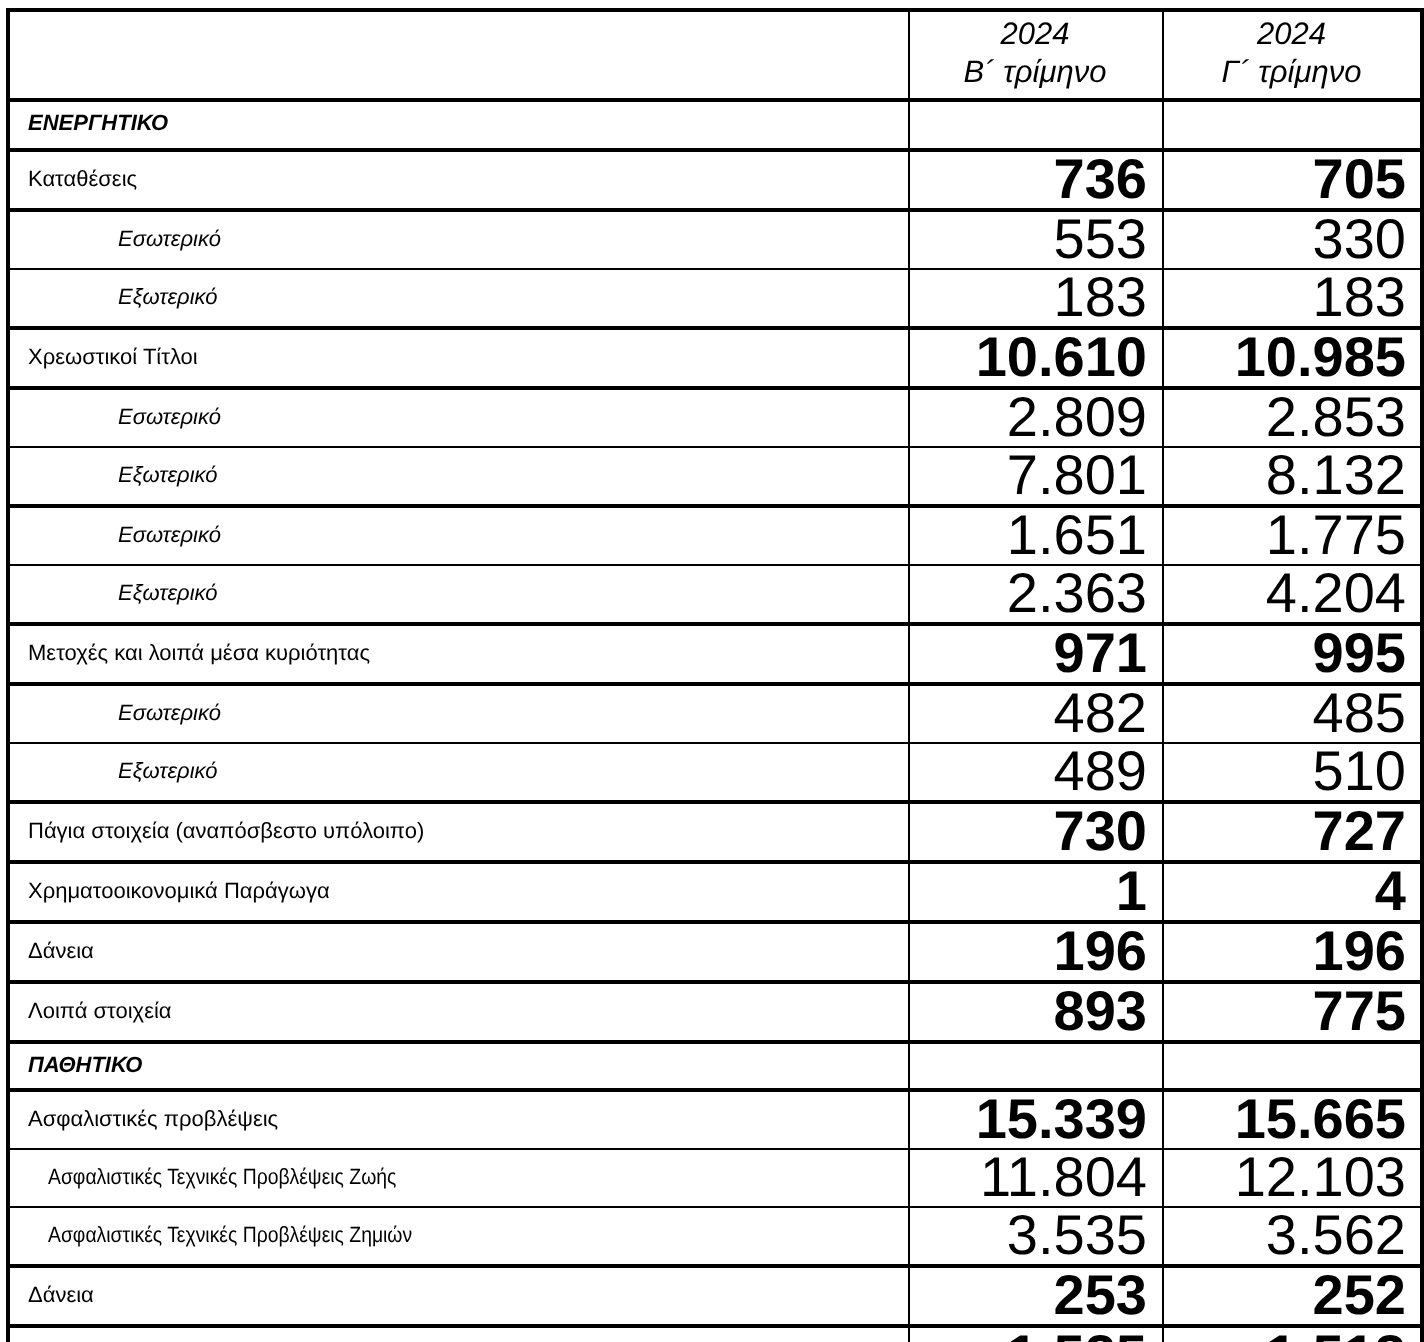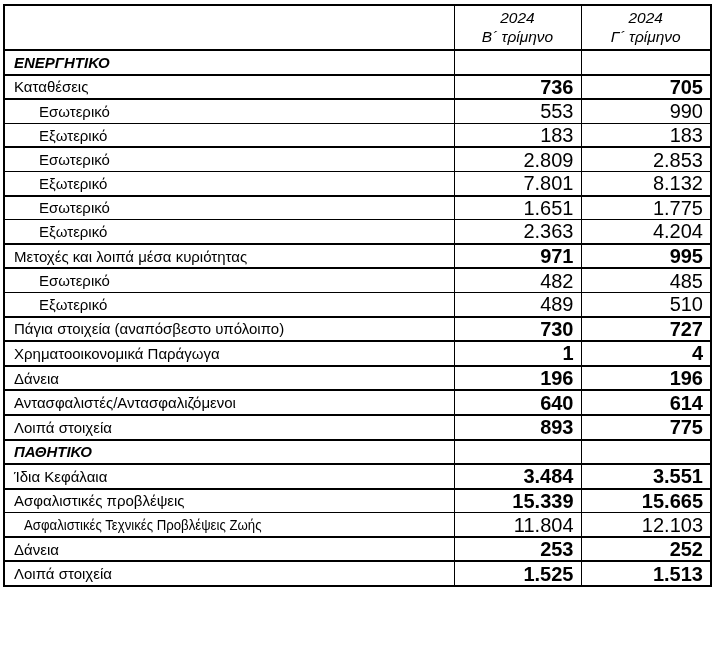--- a/index.html
+++ b/index.html
@@ -42,37 +42,37 @@
     font-style: italic;
     font-size: 15.5px;
     text-align: center;
     line-height: 19px;
     padding-top: 2px;
     vertical-align: top;
   }
   
   tbody td { height: 22.6px; }
   td.label {
-    font-size: 15px;
+    font-size: 11px;
     padding-left: 9px;
     text-align: left;
   }
   td.val {
-    font-size: 20px;
+    font-size: 28px;
     text-align: right;
     padding-right: 7px;
     line-height: 1;
   }
   
   tr.s-section td.label { font-weight: bold; font-style: italic; }
   tr.s-category td.label { font-weight: normal; }
   tr.s-category td.val   { font-weight: bold; }
   tr.s-total td.label { font-weight: bold; font-style: italic; }
   tr.s-total td.val   { font-weight: bold; }
-  tr.s-sub_italic td.label { padding-left: 34px; }
+  tr.s-sub_italic td.label { font-style: italic; padding-left: 54px; }
   tr.s-sub_plain td.label { padding-left: 19px; }
   tr.s-sub_plain td.label .txt {
     display: inline-block;
     transform: scaleX(0.88);
     transform-origin: left center;
   }
   
   tr.bt-thick td { border-top: 2px solid #000; }
   tr.bt-thin  td { border-top: 1px solid #000; }
 </style>
@@ -106,26 +106,31 @@
     <td class="val"></td>
   </tr>
         <tr class="s-category bt-thick">
     <td class="label"><span class="txt">Καταθέσεις</span></td>
     <td class="val">736</td>
     <td class="val">705</td>
   </tr>
         <tr class="s-sub_italic bt-thick">
     <td class="label"><span class="txt">Εσωτερικό</span></td>
     <td class="val">553</td>
-    <td class="val">990</td>
+    <td class="val">330</td>
   </tr>
         <tr class="s-sub_italic bt-thin">
     <td class="label"><span class="txt">Εξωτερικό</span></td>
     <td class="val">183</td>
     <td class="val">183</td>
+  </tr>
+        <tr class="s-category bt-thick">
+    <td class="label"><span class="txt">Χρεωστικοί Τίτλοι</span></td>
+    <td class="val">10.610</td>
+    <td class="val">10.985</td>
   </tr>
         <tr class="s-sub_italic bt-thick">
     <td class="label"><span class="txt">Εσωτερικό</span></td>
     <td class="val">2.809</td>
     <td class="val">2.853</td>
   </tr>
         <tr class="s-sub_italic bt-thin">
     <td class="label"><span class="txt">Εξωτερικό</span></td>
     <td class="val">7.801</td>
     <td class="val">8.132</td>
@@ -164,48 +169,43 @@
     <td class="label"><span class="txt">Χρηματοοικονομικά Παράγωγα</span></td>
     <td class="val">1</td>
     <td class="val">4</td>
   </tr>
         <tr class="s-category bt-thick">
     <td class="label"><span class="txt">Δάνεια</span></td>
     <td class="val">196</td>
     <td class="val">196</td>
   </tr>
         <tr class="s-category bt-thick">
-    <td class="label"><span class="txt">Αντασφαλιστές/Αντασφαλιζόμενοι</span></td>
-    <td class="val">640</td>
-    <td class="val">614</td>
-  </tr>
-        <tr class="s-category bt-thick">
     <td class="label"><span class="txt">Λοιπά στοιχεία</span></td>
     <td class="val">893</td>
     <td class="val">775</td>
   </tr>
         <tr class="s-section bt-thick">
     <td class="label"><span class="txt">ΠΑΘΗΤΙΚΟ</span></td>
     <td class="val"></td>
     <td class="val"></td>
-  </tr>
-        <tr class="s-category bt-thick">
-    <td class="label"><span class="txt">Ίδια Κεφάλαια</span></td>
-    <td class="val">3.484</td>
-    <td class="val">3.551</td>
   </tr>
         <tr class="s-category bt-thick">
     <td class="label"><span class="txt">Ασφαλιστικές προβλέψεις</span></td>
     <td class="val">15.339</td>
     <td class="val">15.665</td>
   </tr>
         <tr class="s-sub_plain bt-thin">
     <td class="label"><span class="txt">Ασφαλιστικές Τεχνικές Προβλέψεις Ζωής</span></td>
     <td class="val">11.804</td>
     <td class="val">12.103</td>
+  </tr>
+        <tr class="s-sub_plain bt-thin">
+    <td class="label"><span class="txt">Ασφαλιστικές Τεχνικές Προβλέψεις Ζημιών</span></td>
+    <td class="val">3.535</td>
+    <td class="val">3.562</td>
   </tr>
         <tr class="s-category bt-thick">
     <td class="label"><span class="txt">Δάνεια</span></td>
     <td class="val">253</td>
     <td class="val">252</td>
   </tr>
         <tr class="s-category bt-thick">
     <td class="label"><span class="txt">Λοιπά στοιχεία</span></td>
     <td class="val">1.525</td>
     <td class="val">1.513</td>

